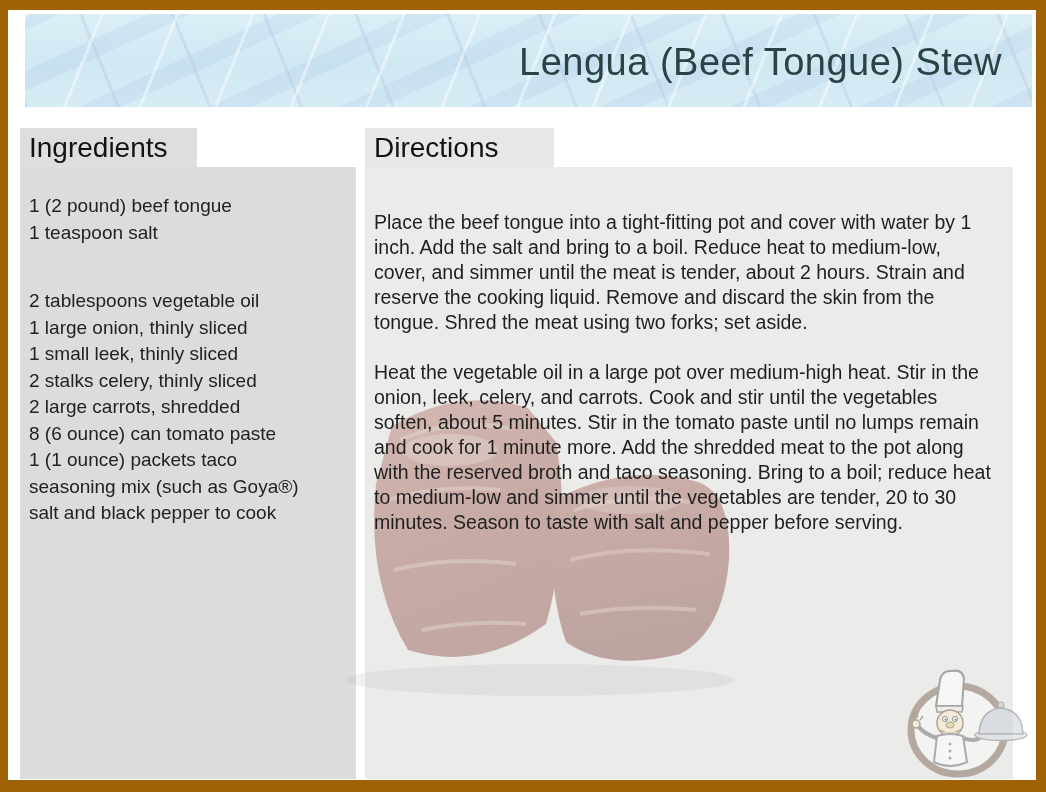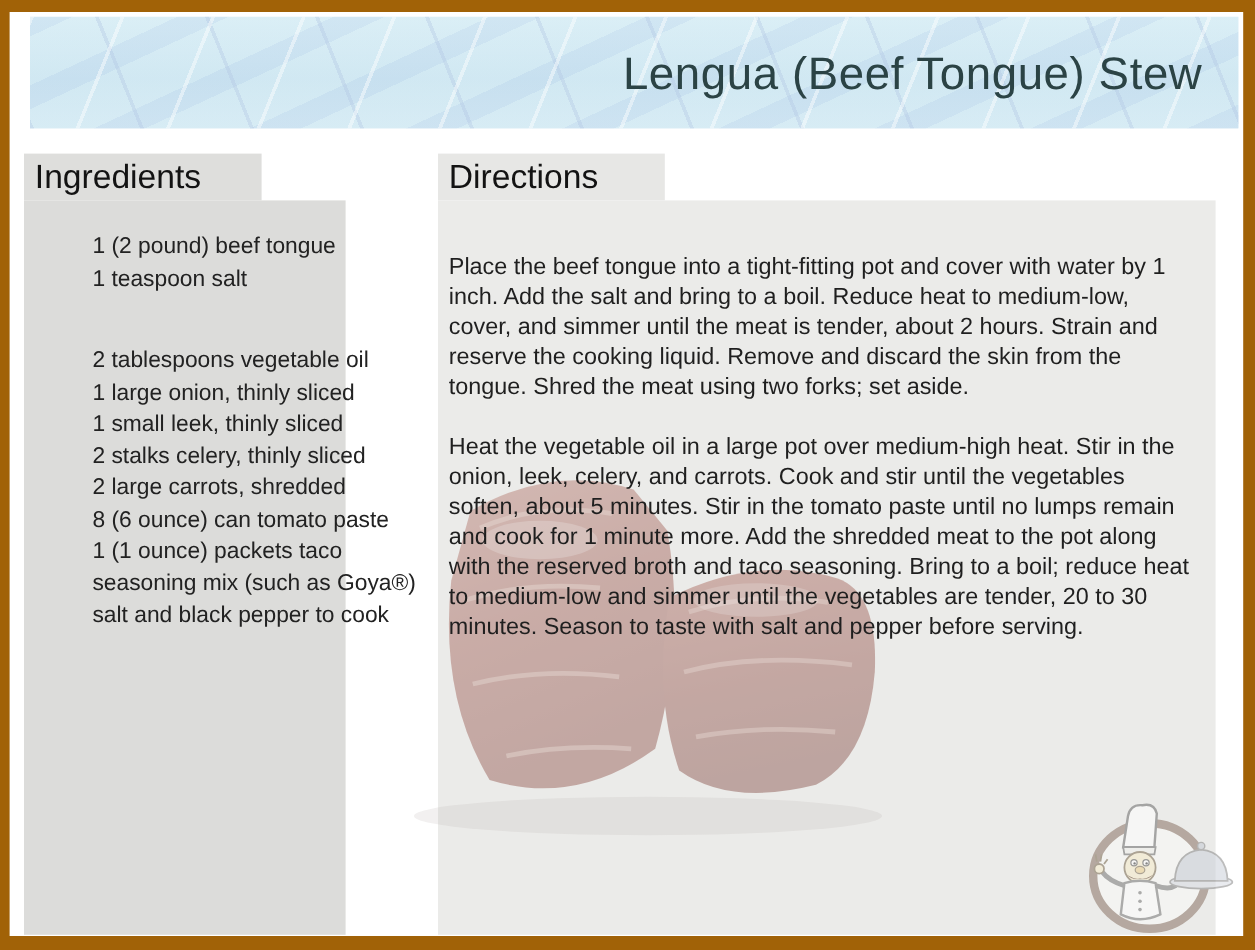--- a/index.html
+++ b/index.html
@@ -46,36 +46,36 @@
 
   
   .head-box {
     position: absolute;
     top: 118px;
     height: 39px;
     background: #dededc;
     display: flex;
     align-items: center;
   }
-  .head-box.ing { left: 12px; width: 198px; }
+  .head-box.ing { left: 12px; width: 177px; }
   .head-box.dir { left: 357px; width: 189px; background: #e7e7e5; }
   .head-label {
     font-size: 28px;
     color: #131313;
     padding-left: 9px;
     white-space: nowrap;
   }
 
   
   .panel {
     position: absolute;
     top: 157px;
     height: 612px;
   }
-  .panel.ing { left: 12px; width: 268px; background: #dcdcda; padding-left: 48px; }
+  .panel.ing { left: 12px; width: 336px; background: #dcdcda; }
   .panel.dir { left: 357px; width: 648px; background: #ebebe9; }
 
   .ing-list {
     position: relative;
     z-index: 2;
     padding: 26px 0 0 9px;
     width: 290px;
     font-size: 19px;
     line-height: 26.5px;
     color: #222222;

